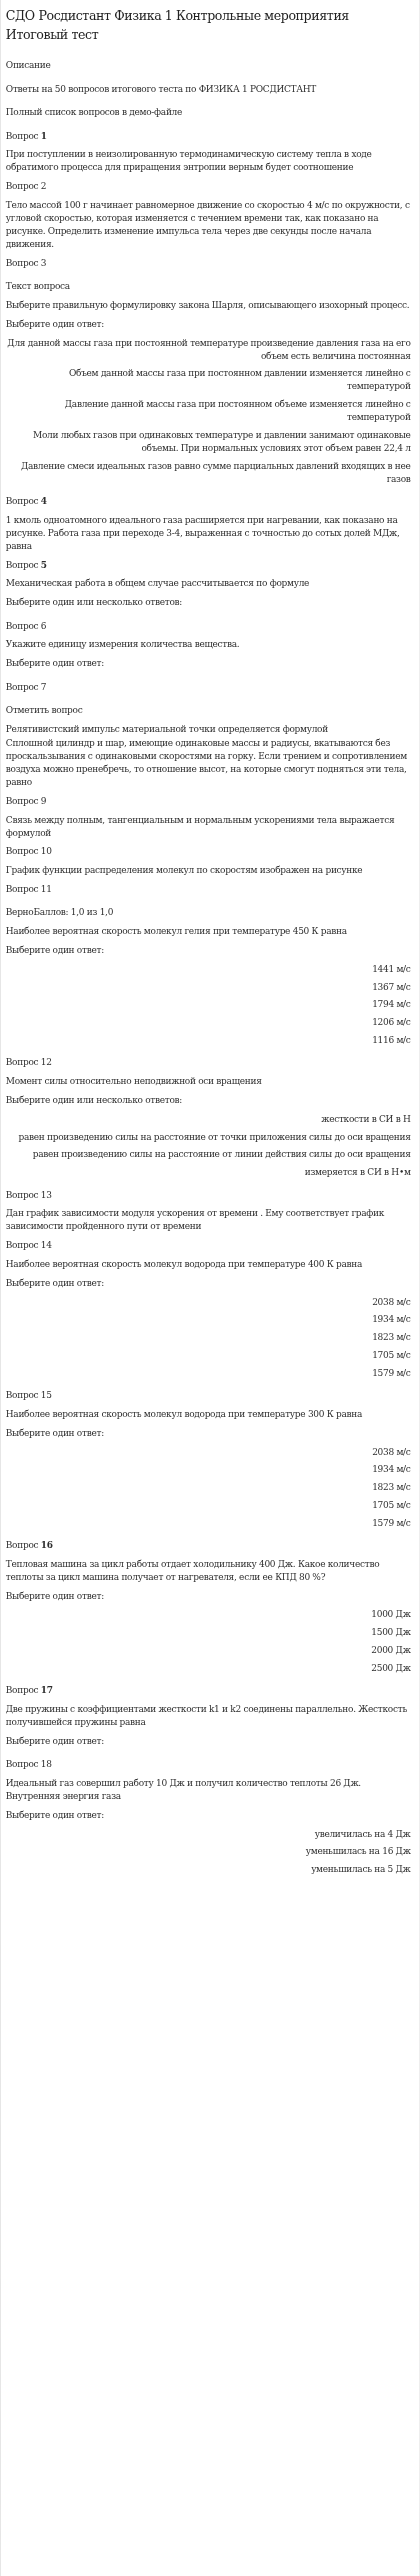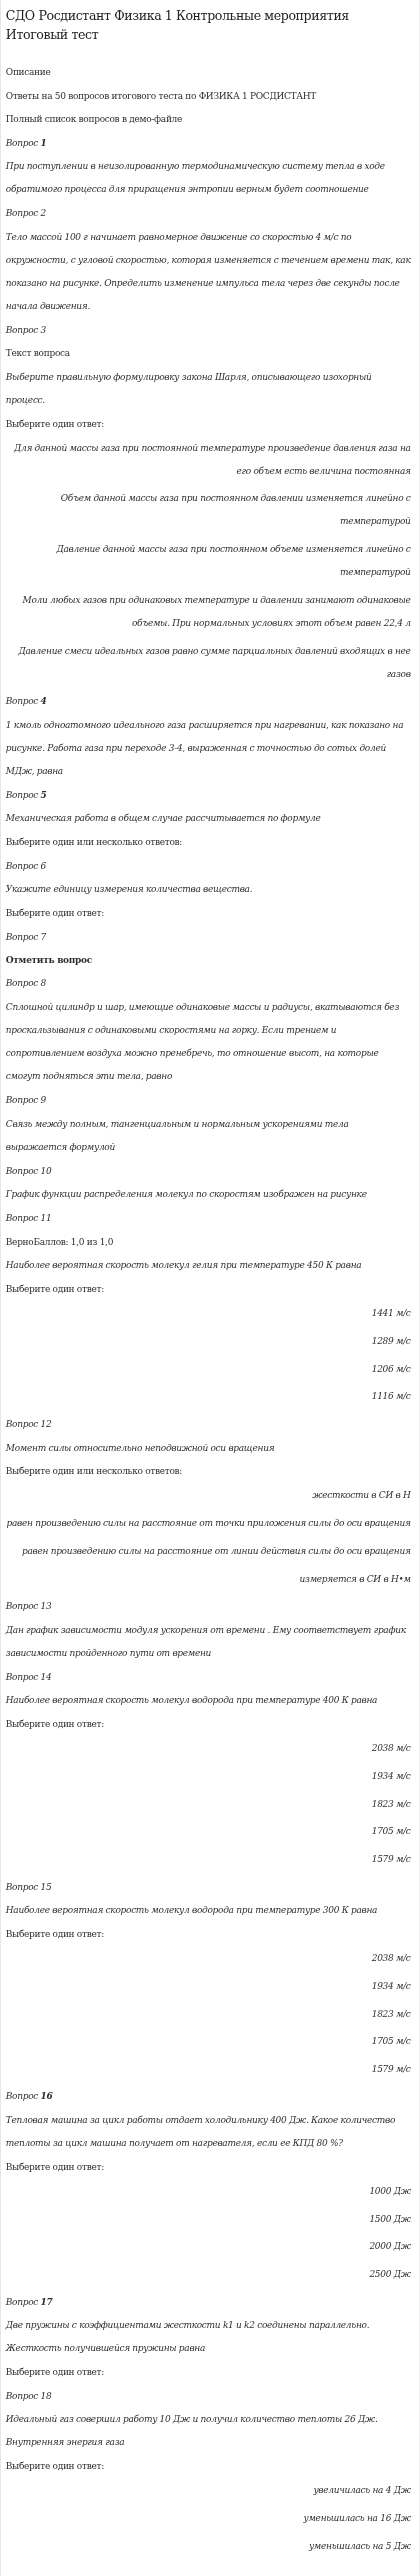--- a/index.html
+++ b/index.html
@@ -21,40 +21,39 @@
       box-sizing: border-box;
       border-left: 1.2px solid #e6e6e6;
       border-right: 1.2px solid #eeeeee;
       padding: 7.2px 8.4px 12px 4.8px;
     }
     h1.title {
       font-family: "DejaVu Serif", "Liberation Serif", serif;
       font-weight: normal;
       font-size: 12.6px;
       line-height: 18.6px;
-      margin: 0 0 21px 0;
+      margin: 0 0 14px 0;
       color: #222;
       letter-spacing: -0.4px;
     }
     .line {
       font-size: 9px;
       line-height: 15px;
       margin: 0 0 8.4px 0;
       letter-spacing: -0.3px;
       color: #2e2e2e;
     }
     .multi {
-      line-height: 23px;
+      line-height: 13px;
       margin-top: -3.6px;
       margin-bottom: 4.8px;
-      font-style: italic;
     }
-    .q-label { margin-bottom: 8.4px; font-style: italic; }
+    .q-label { margin-bottom: 8.4px; }
     .q-label b { font-weight: bold; }
-    .bold { font-weight: bold; }
+    .bold { font-weight: normal; }
     .opt { margin-bottom: 8.4px; text-align: right; }
   </style>
 </head>
 <body>
 
 <div class="page">
   <h1 class="title">СДО Росдистант Физика 1 Контрольные мероприятия Итоговый тест</h1>
   <p class="line">Описание</p>
   <p class="line">Ответы на 50 вопросов итогового теста по ФИЗИКА 1 РОСДИСТАНТ</p>
   <p class="line">Полный список вопросов в демо-файле</p>
@@ -89,40 +88,41 @@
         <p class="line">Выберите один или несколько ответов:</p>
       </div>
       <div class="question">
         <p class="line q-label"><span>Вопрос </span><span>6</span></p>
         <p class="line multi">Укажите единицу измерения количества вещества.</p>
         <p class="line">Выберите один ответ:</p>
       </div>
       <div class="question">
         <p class="line q-label"><span>Вопрос </span><span>7</span></p>
         <p class="line bold">Отметить вопрос</p>
+        <p class="line multi">Релятивистский импульс материальной точки определяется формулой</p>
       </div>
       <div class="question">
-        <p class="line q-label"><span>Вопрос </span><span>8</span></p>
         <p class="line multi">Сплошной цилиндр и шар, имеющие одинаковые массы и радиусы, вкатываются без проскальзывания с одинаковыми скоростями на горку. Если трением и сопротивлением воздуха можно пренебречь, то отношение высот, на которые смогут подняться эти тела, равно</p>
       </div>
       <div class="question">
         <p class="line q-label"><span>Вопрос </span><span>9</span></p>
         <p class="line multi">Связь между полным, тангенциальным и нормальным ускорениями тела выражается формулой</p>
       </div>
       <div class="question">
         <p class="line q-label"><span>Вопрос </span><span>10</span></p>
         <p class="line multi">График функции распределения молекул по скоростям изображен на рисунке</p>
       </div>
       <div class="question">
         <p class="line q-label"><span>Вопрос </span><span>11</span></p>
         <p class="line">ВерноБаллов: 1,0 из 1,0</p>
         <p class="line multi">Наиболее вероятная скорость молекул гелия при температуре 450 К равна</p>
         <p class="line">Выберите один ответ:</p>
         <p class="line multi opt">1441 м/с</p>
-        <p class="line multi opt">1289 м/с</p>
+        <p class="line multi opt">1367 м/с</p>
+        <p class="line multi opt">1794 м/с</p>
         <p class="line multi opt">1206 м/с</p>
         <p class="line multi opt">1116 м/с</p>
       </div>
       <div class="question">
         <p class="line q-label"><span>Вопрос </span><span>12</span></p>
         <p class="line multi">Момент силы относительно неподвижной оси вращения</p>
         <p class="line">Выберите один или несколько ответов:</p>
         <p class="line multi opt">жесткости в СИ в Н</p>
         <p class="line multi opt">равен произведению силы на расстояние от точки приложения силы до оси вращения</p>
         <p class="line multi opt">равен произведению силы на расстояние от линии действия силы до оси вращения</p>

